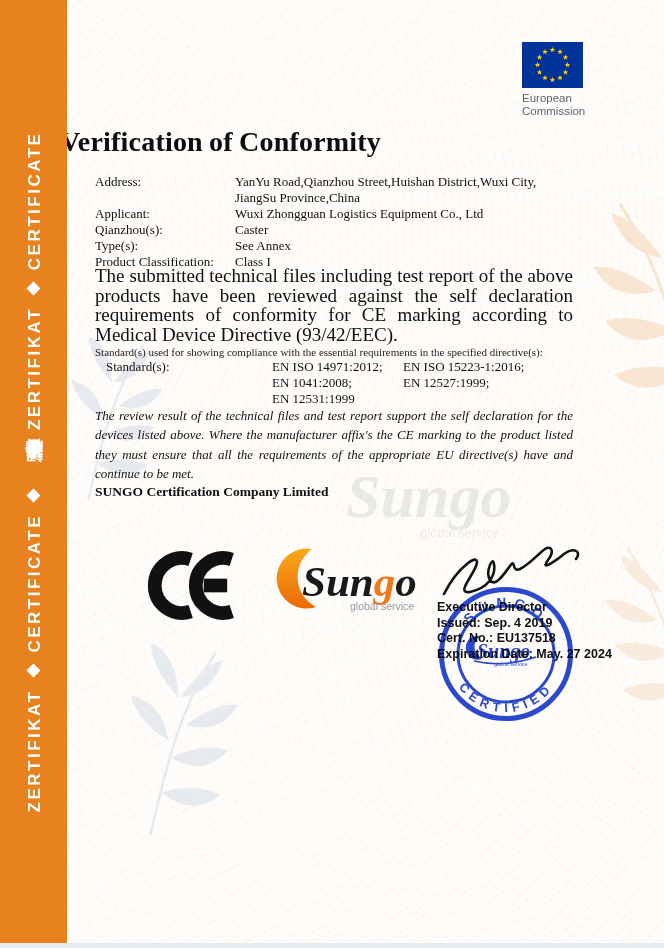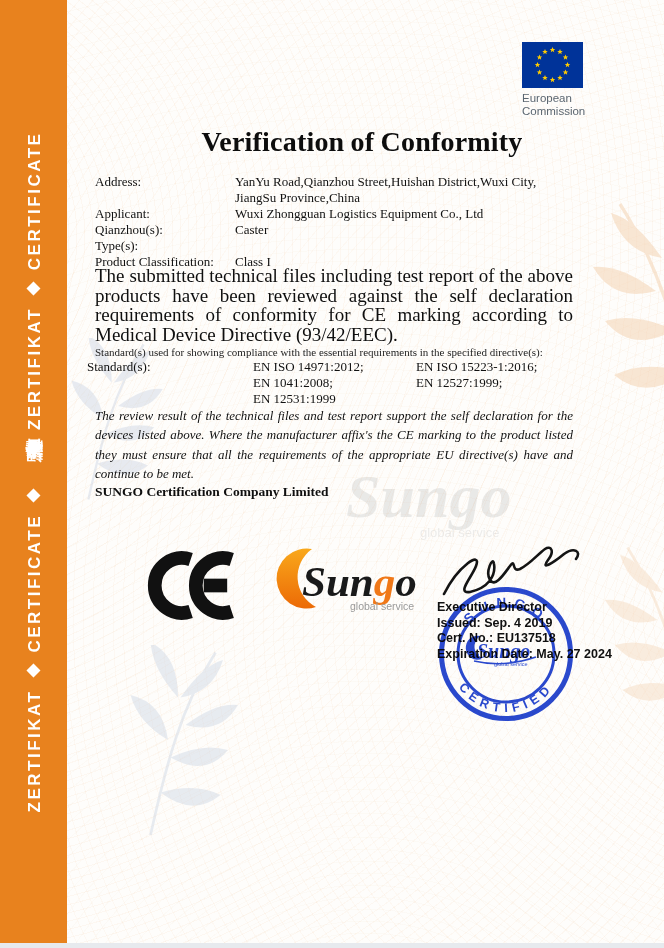--- a/index.html
+++ b/index.html
@@ -39,42 +39,42 @@
   
   .eu-flag { position:absolute; left:522px; top:42px; z-index:2; }
   .eu-label {
     position:absolute; left:522px; top:92px; z-index:2;
     font:400 11.5px/13px "Liberation Sans", sans-serif; color:#5b6670;
   }
 
   
   .title {
     position:absolute; left:60px; right:0; top:126px; z-index:2;
-    text-align:center; font-size:28px; font-weight:700; color:#0d0d0d;
+    text-align:left; font-size:28px; font-weight:700; color:#0d0d0d;
     letter-spacing:.2px; word-spacing:-1px;
   }
   .info { position:absolute; left:95px; top:174px; width:482px; z-index:2; }
   .info-row { display:flex; font-size:13px; line-height:16px; color:#111; }
   .info-label { width:140px; flex:0 0 140px; }
   .info-value { width:342px; max-width:342px; }
 
   .declaration {
     position:absolute; left:95px; top:266px; width:478px; z-index:2;
     font-size:19px; line-height:19.5px; font-weight:400; color:#0f0f0f;
     text-align:justify;
   }
   .std-note {
     position:absolute; left:95px; top:346px; width:480px; z-index:2;
     font-size:11px; color:#222;
   }
-  .standards { position:absolute; left:87px; top:359px; width:482px; z-index:2;
+  .standards { position:absolute; left:106px; top:359px; width:482px; z-index:2;
     display:flex; font-size:13px; line-height:16px; color:#111;justify-content:center; }
   .std-label { flex:0 0 142px; }
   .std-col1 { flex:0 0 131px;margin-left:24px; }
-  .std-col2 { flex:1;margin-left:32px; }
+  .std-col2 { flex:1; }
 
   .review {
     position:absolute; left:95px; top:406px; width:478px; z-index:2;
     font-size:13px; line-height:19.3px; color:#111; text-align:justify;font-style:italic;
   }
   .company {
     position:absolute; left:95px; top:484px; z-index:2;
     font-size:13.5px; font-weight:700; color:#0f0f0f;
   }
 
@@ -168,20 +168,21 @@
     <div class="info-row">
       <div class="info-label">Applicant:</div>
       <div class="info-value">Wuxi Zhongguan Logistics Equipment Co., Ltd</div>
     </div>
     <div class="info-row">
       <div class="info-label">Qianzhou(s):</div>
       <div class="info-value">Caster</div>
     </div>
     <div class="info-row">
       <div class="info-label">Type(s):</div>
+      <div class="info-value">See Annex</div>
     </div>
     <div class="info-row">
       <div class="info-label">Product Classification:</div>
       <div class="info-value">Class I</div>
     </div>
   </div>
 
   <div class="declaration">The submitted technical files including test report of the above products have been reviewed against the self declaration requirements of conformity for CE marking according to Medical Device Directive (93/42/EEC).</div>
 
   <div class="std-note">Standard(s) used for showing compliance with the essential requirements in the specified directive(s):</div>

